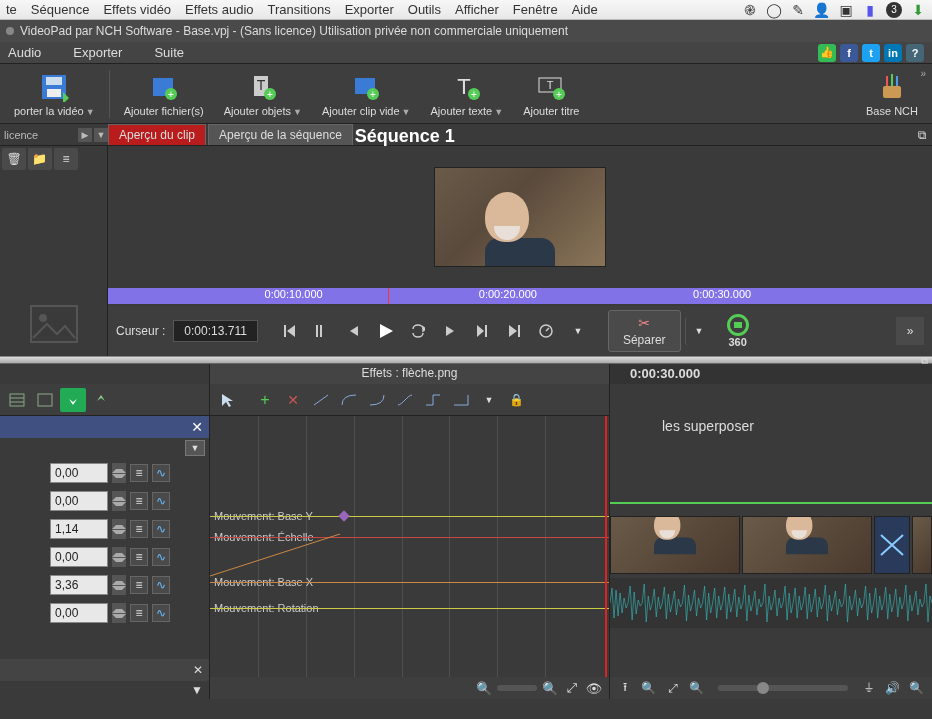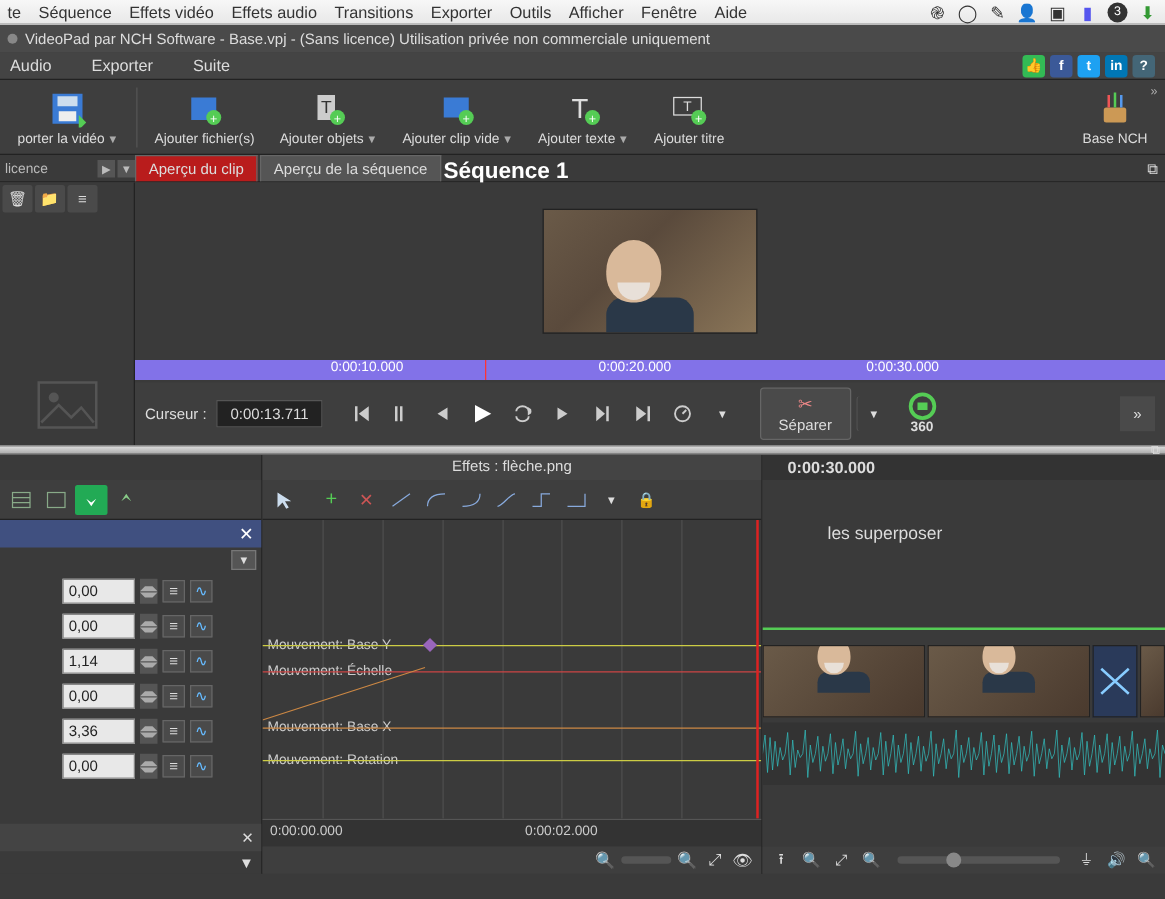--- a/index.html
+++ b/index.html
@@ -531,24 +531,20 @@
       <span class="kf-track-label" style="top:115px">Mouvement: Échelle</span>
       <div class="kf-line" style="top:121px;background:#c44"></div>
       <svg style="position:absolute;top:110px;left:0;width:100%;height:60px">
           <line x1="0" y1="50" x2="130" y2="8" stroke="#c84" stroke-width="1"></line>
         </svg>
       <span class="kf-track-label" style="top:160px">Mouvement: Base X</span>
       <div class="kf-line" style="top:166px;background:#c84"></div>
       <span class="kf-track-label" style="top:186px">Mouvement: Rotation</span>
       <div class="kf-line" style="top:192px;background:#cc4"></div>
       <div class="kf-cursor"></div>
-    </div>
-    <div class="kf-ruler">
-      <span class="rl" style="left:6px">0:00:00.000</span>
-      <span class="rl" style="left:210px">0:00:02.000</span>
     </div>
     <div class="kf-zoom">
       <div class="zb">🔍</div>
       <div class="track"></div>
       <div class="zb">🔍</div>
       <div class="zb">⤢</div>
       <div class="zb">👁</div>
     </div>
   </div>
 

